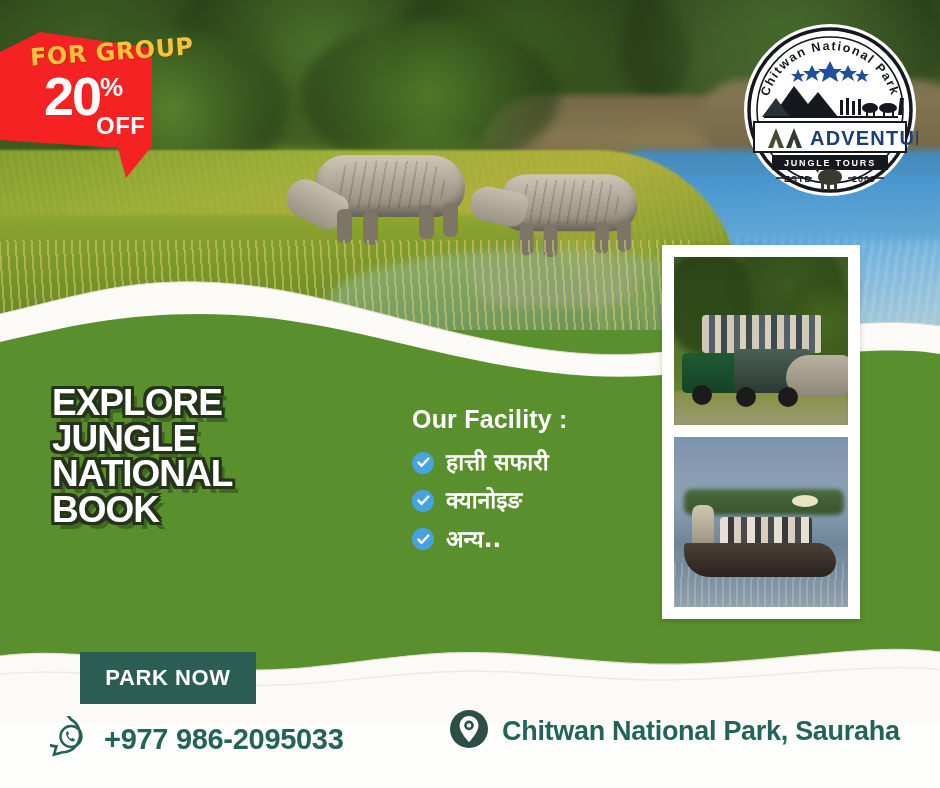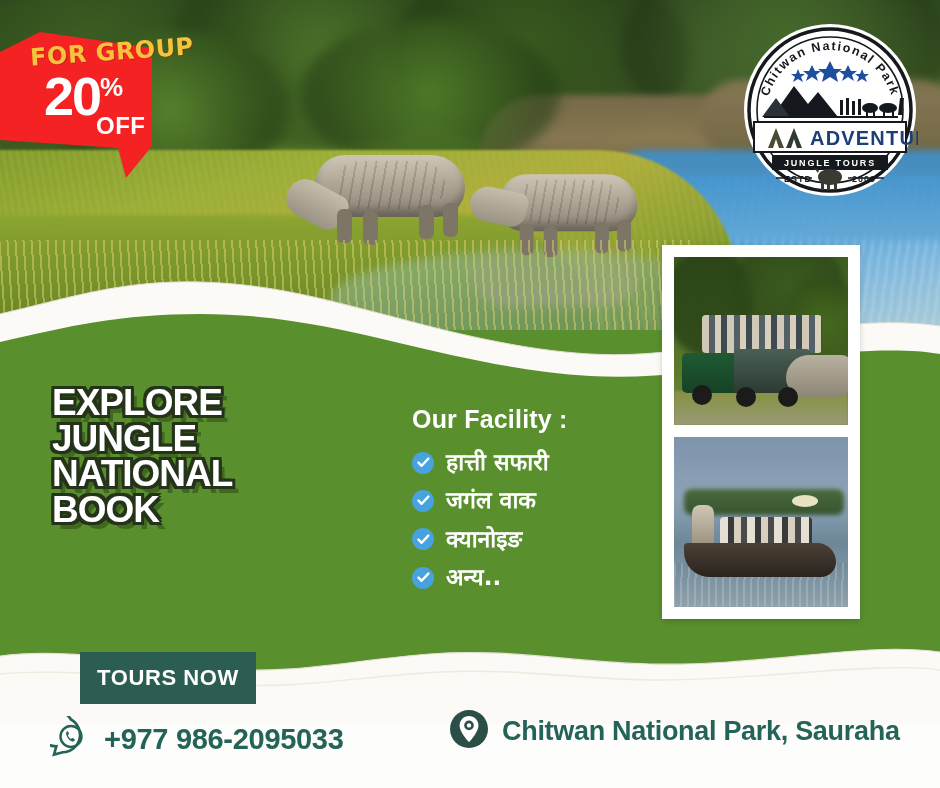--- a/index.html
+++ b/index.html
@@ -367,28 +367,20 @@
 
     <div class="f-item">
       <span class="f-check">
         <svg width="13" height="13" viewBox="0 0 13 13">
             <path d="M1.5 6.6 L4.6 9.8 L11.3 2.6" fill="none" stroke="#ffffff" stroke-width="2.4" stroke-linecap="round" stroke-linejoin="round"></path>
           </svg>
       </span>
       <span class="f-label">हात्ती सफारी</span>
     </div>
 
-    <div class="f-item">
-      <span class="f-check">
-        <svg width="13" height="13" viewBox="0 0 13 13">
-            <path d="M1.5 6.6 L4.6 9.8 L11.3 2.6" fill="none" stroke="#ffffff" stroke-width="2.4" stroke-linecap="round" stroke-linejoin="round"></path>
-          </svg>
-      </span>
-      <span class="f-label">जगंल वाक</span>
-    </div>
 
     <div class="f-item">
       <span class="f-check">
         <svg width="13" height="13" viewBox="0 0 13 13">
             <path d="M1.5 6.6 L4.6 9.8 L11.3 2.6" fill="none" stroke="#ffffff" stroke-width="2.4" stroke-linecap="round" stroke-linejoin="round"></path>
           </svg>
       </span>
       <span class="f-label">क्यानोइङ</span>
     </div>
 
@@ -433,21 +425,21 @@
       <path d="M0,22 C60,14 130,26 210,34 C290,42 350,26 430,20 C510,14 570,28 650,30
                C730,32 800,20 870,16 C905,14 925,16 940,18 L940,90 L0,90 Z" fill="#fbfaf6"></path>
       <path d="M0,22 C60,14 130,26 210,34 C290,42 350,26 430,20 C510,14 570,28 650,30
                C730,32 800,20 870,16 C905,14 925,16 940,18" fill="none" stroke="#e6e1d5" stroke-width="1.2"></path>
       <path d="M0,40 C70,34 140,44 220,50 C300,56 360,42 440,38 C520,34 580,46 660,46
                C740,46 810,36 880,34 C910,33 928,34 940,36" fill="none" stroke="#efeade" stroke-width="1.4"></path>
     </svg>
   </div>
 
   <div class="booknow">
-    <span>TOURS NOW</span>
+    <span>PARK NOW</span>
   </div>
 
   <div class="footer">
     <div class="f-contact phone-block">
       <span>
         <svg width="42" height="42" viewBox="0 0 42 42">
           <path d="M21 3.5 A17.5 17.5 0 1 0 6.4 30.2 L4 38.6 L12.8 36.3 A17.5 17.5 0 0 0 21 3.5 Z" fill="none" stroke="#246358" stroke-width="2.6"></path>
           <circle cx="21" cy="20.5" r="10.5" fill="none" stroke="#246358" stroke-width="2.4"></circle>
           <path d="M17 15.4 c-.6 .4 -1 1.3 -.9 2.3 .3 2.8 2.9 6.4 5.6 7.6 1 .4 2.1 .4 2.6 -.2
                    .4 -.4 .8 -1 .4 -1.5 l-1.9 -1.5 c-.4 -.3 -.9 0 -1.3 .4 -.5 .5 -1 .3 -1.6 -.2

